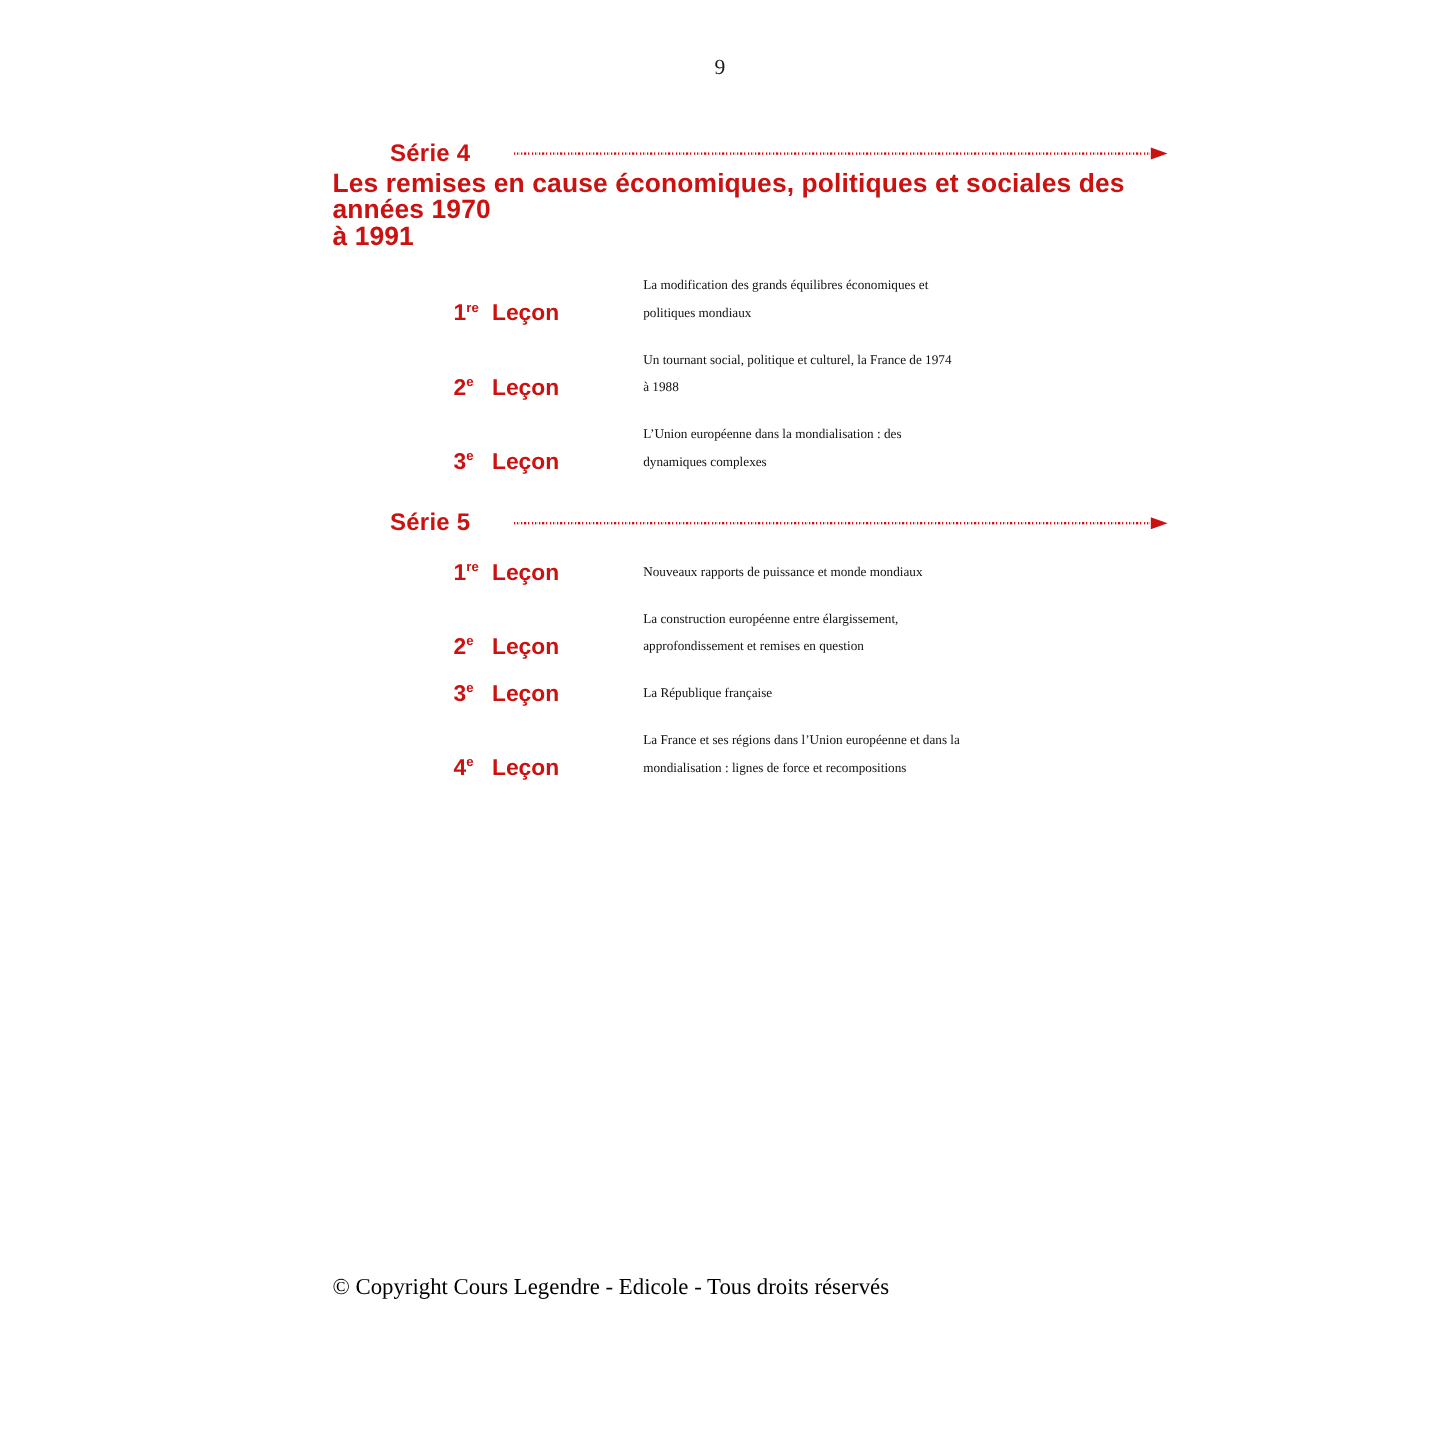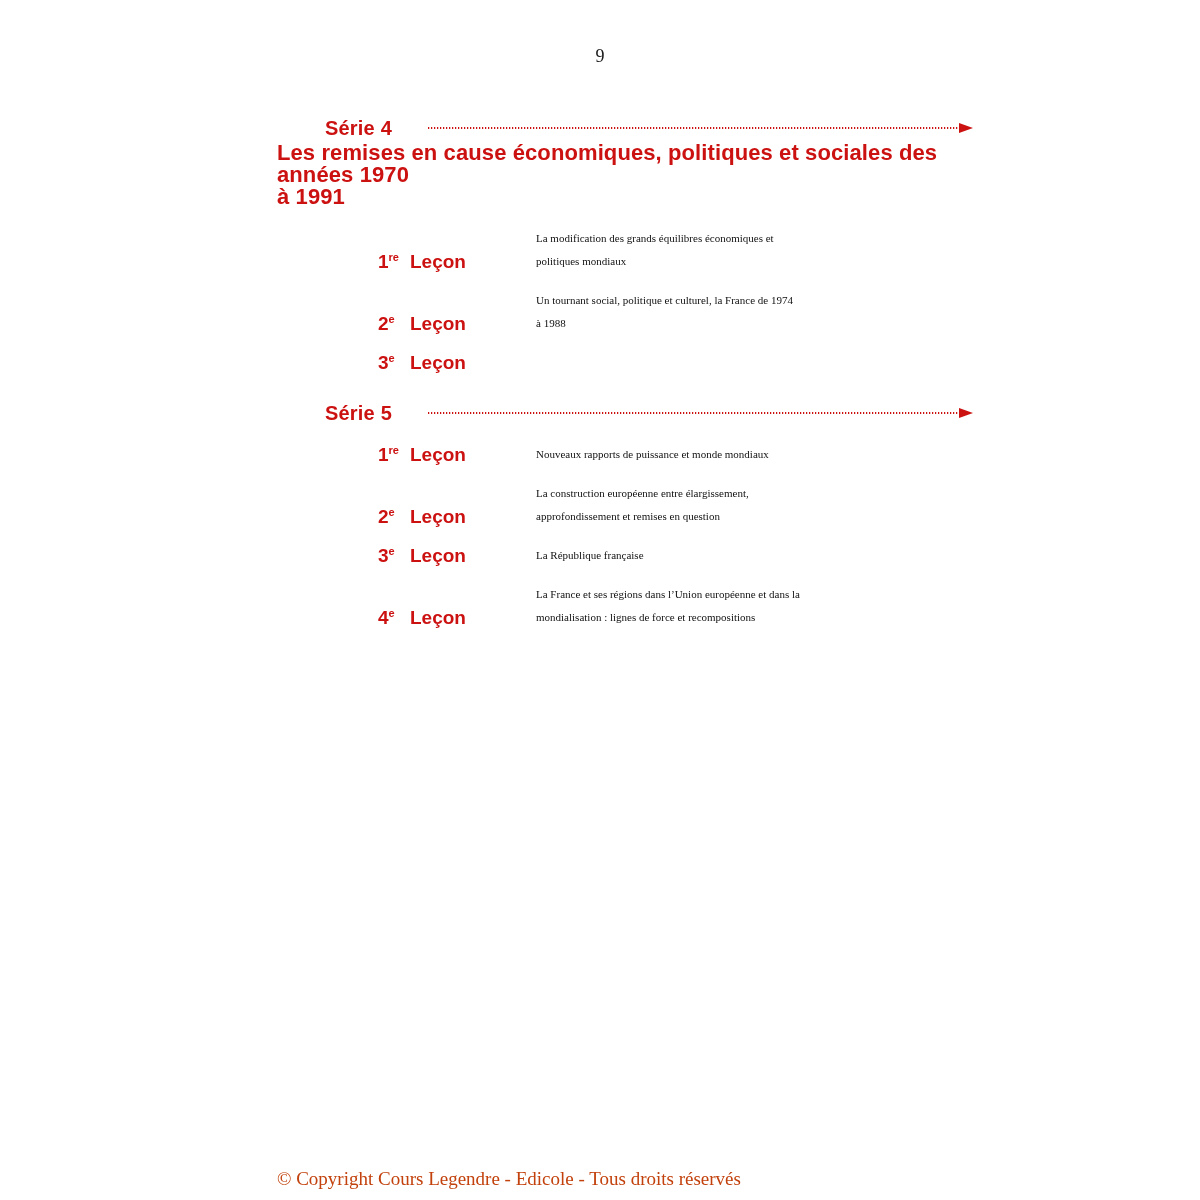--- a/index.html
+++ b/index.html
@@ -95,24 +95,24 @@
     width: 480px;
     font-size: 11px;
     line-height: 23px;
     color: var(--text-color);
     white-space: pre-line;
     font-family: Liberation Serif, serif;
   }
   .footer {
     position: absolute;
     left: 277px;
-    top: 1168px;
+    top: 1062px;
     font-family: "Liberation Serif", serif;
     font-size: 19px;
-    color: #c2410c;
+    color: #000000;
   }
 </style>
 </head>
 <body>
 
 <div class="page">
 
   <div class="page-number">9</div>
 
   <div class="content">
@@ -134,20 +134,22 @@
           <div class="lesson-text">La modification des grands équilibres économiques et
 politiques mondiaux</div>
         </div>
         <div class="lesson">
           <div class="lesson-label"><span class="lesson-ordinal"><span>2</span><sup>e</sup></span><span>Leçon</span></div>
           <div class="lesson-text">Un tournant social, politique et culturel, la France de 1974
 à 1988</div>
         </div>
         <div class="lesson">
           <div class="lesson-label"><span class="lesson-ordinal"><span>3</span><sup>e</sup></span><span>Leçon</span></div>
+          <div class="lesson-text">L’Union européenne dans la mondialisation : des
+dynamiques complexes</div>
         </div>
       </div>
     </div>
 
     <div class="series">
       <div class="series-header">
         <span class="series-label">Série 5</span>
         <span class="series-arrow">
           <span class="arrow-line"></span>
           <span class="arrow-head"></span>

